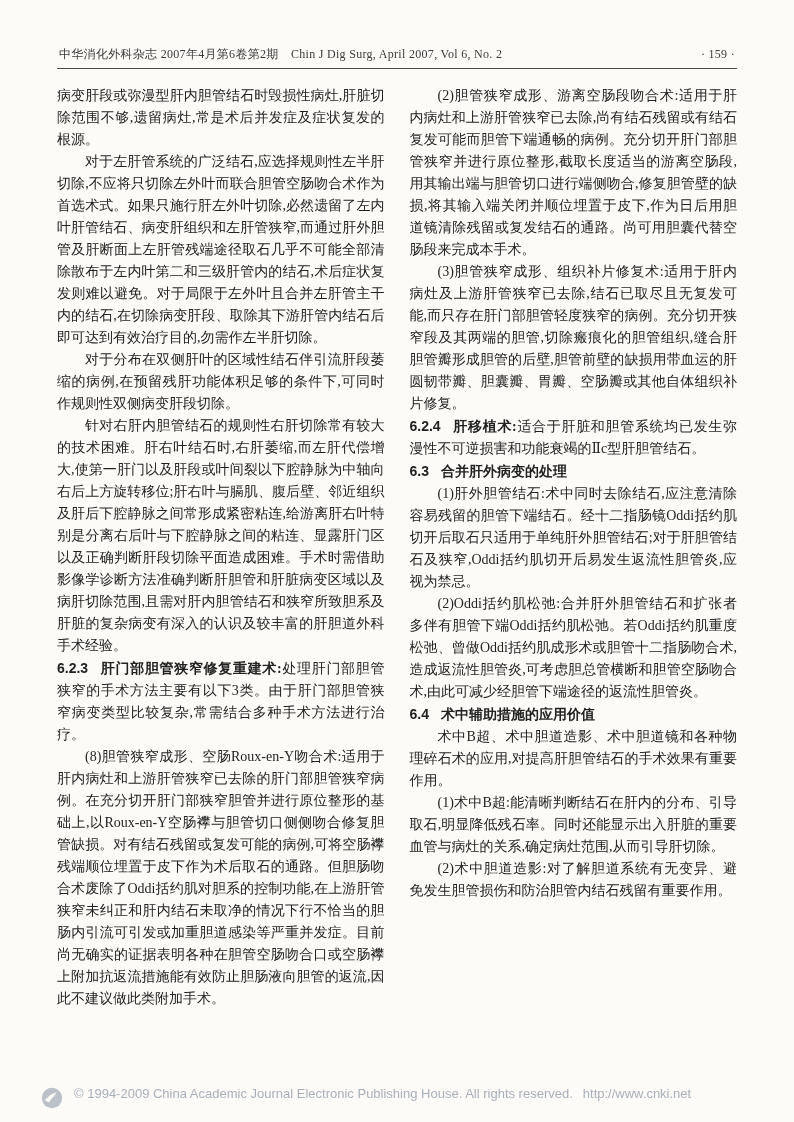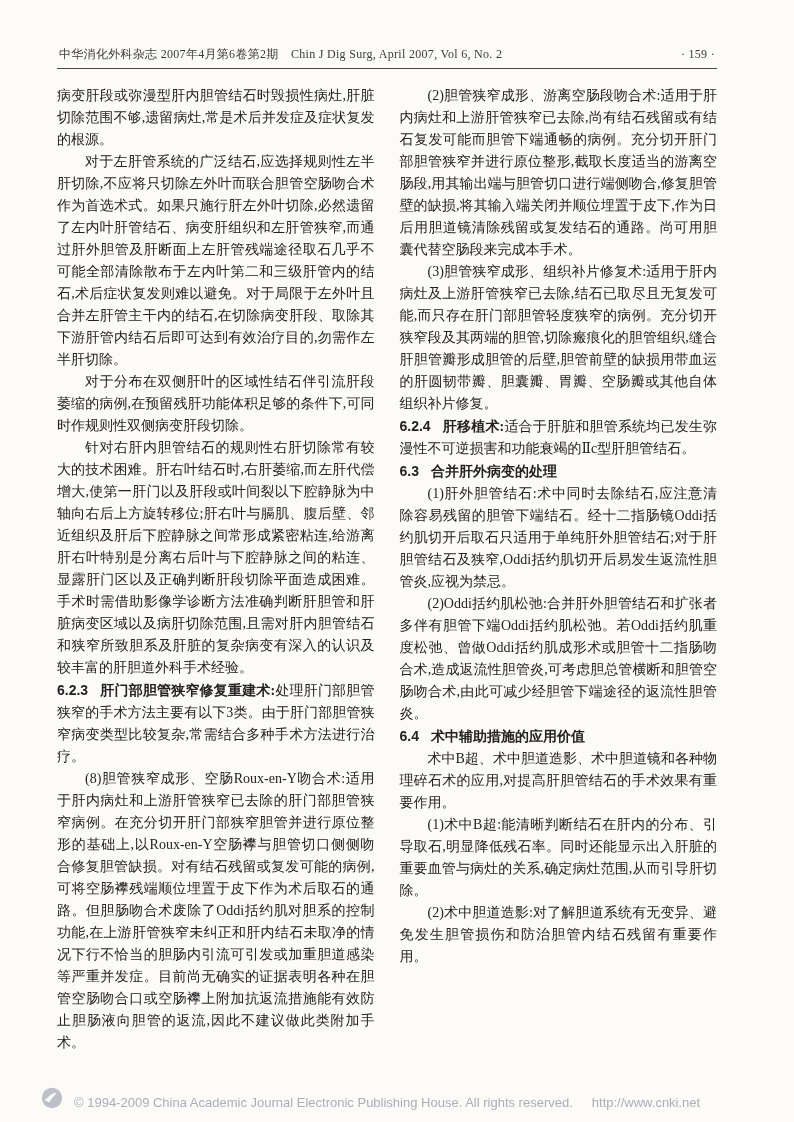--- a/index.html
+++ b/index.html
@@ -10,21 +10,21 @@
   }
   .page {
     position: relative;
     width: 794px;
     height: 1122px;
     margin: 0 auto;
     background: #fcfbf7;
     color: #242424;
     overflow: hidden;
   }
-  .inner { padding: 46px 77px 0 57px; }
+  .inner { padding: 46px 57px 0 57px; }
   .header-row {
     display: flex;
     justify-content: space-between;
     align-items: baseline;
     font-size: 12px;
     color: #3a3a3a;
     letter-spacing: 0.3px;
     padding: 0 2px 5px 2px;
   }
   .rule {
@@ -48,29 +48,29 @@
     font-weight: 700;
     margin-right: 12px;
   }
   .ttl { font-weight: 700; }
   .footer {
     position: absolute;
     left: 40px;
     right: 40px;
     bottom: 12px;
     display: flex;
-    align-items: flex-end;
+    align-items: flex-start;
     gap: 10px;
     font-family: "Liberation Sans", "DejaVu Sans", sans-serif;
     font-size: 13px;
     color: #a9afba;
     background: #fcfbf7;
     white-space: nowrap;
   }
-  .footer .url { margin-left: 9px; }
+  .footer .url { margin-left: 0; }
   .logo { display: inline-flex; }
 </style>
 </head>
 <body>
 
 <div class="page">
   <div class="inner">
     <div class="header-row">
       <span>中华消化外科杂志 2007年4月第6卷第2期　Chin J Dig Surg, April 2007, Vol 6, No. 2</span>
       <span>· 159 ·</span>

